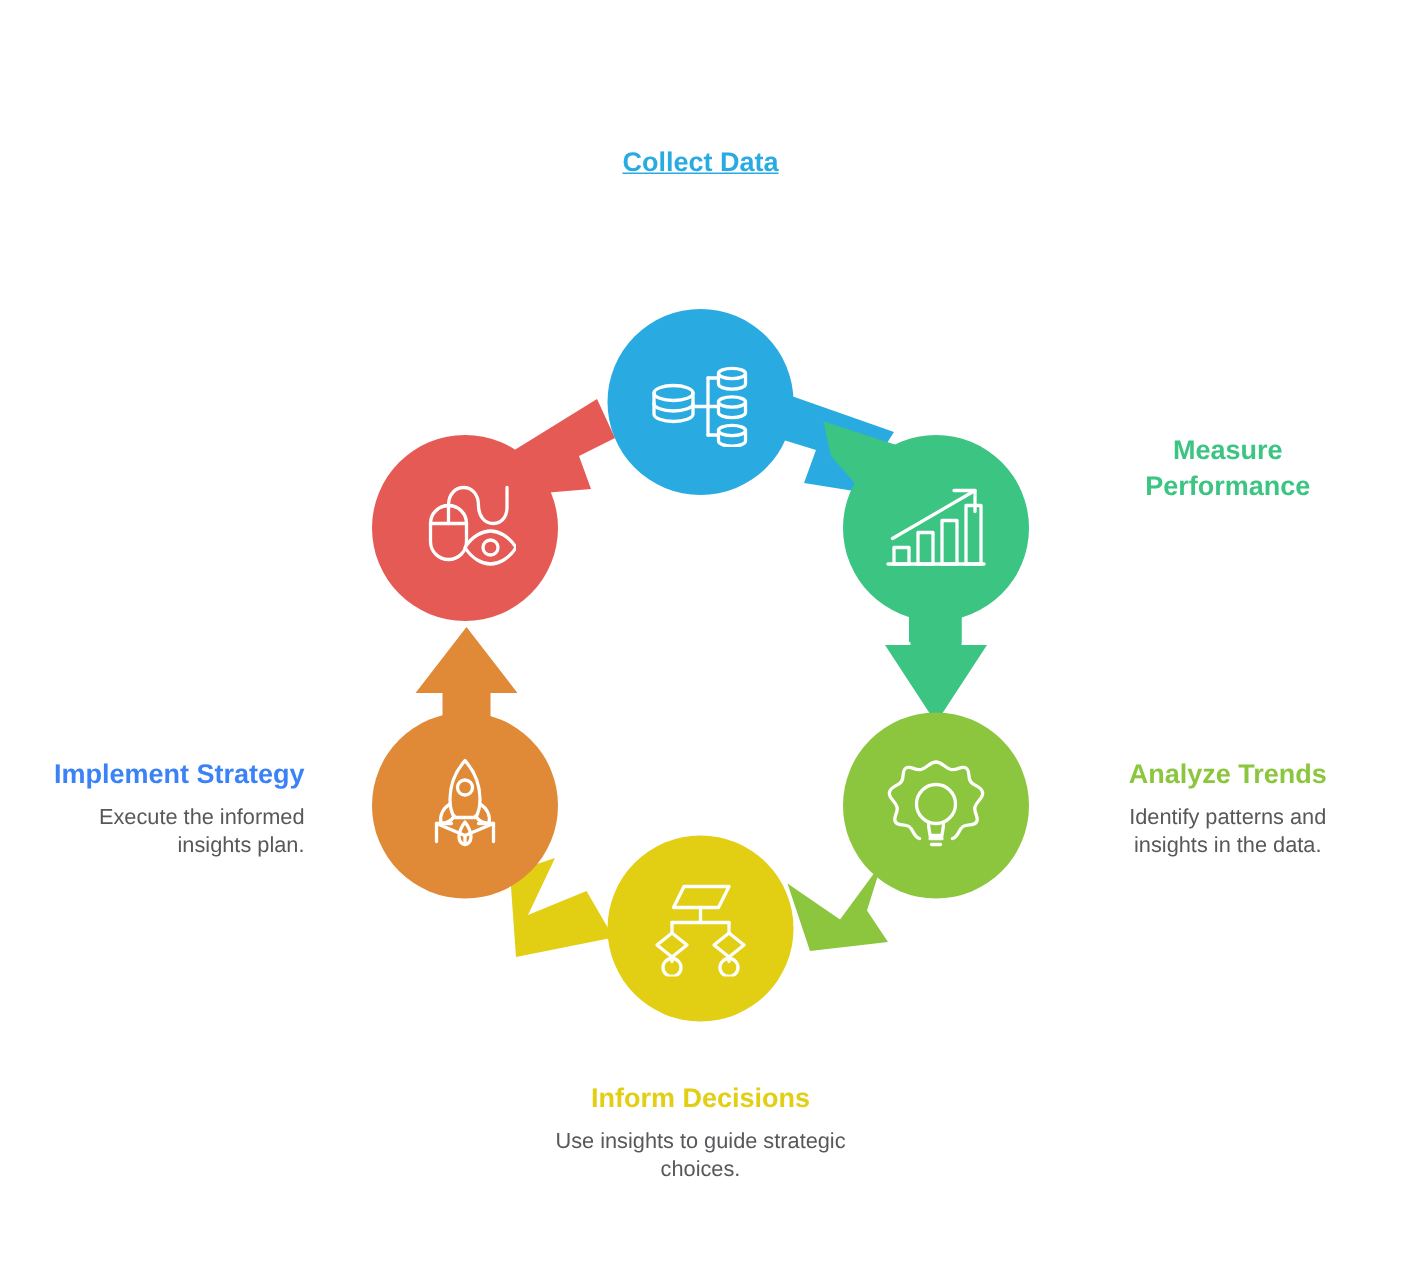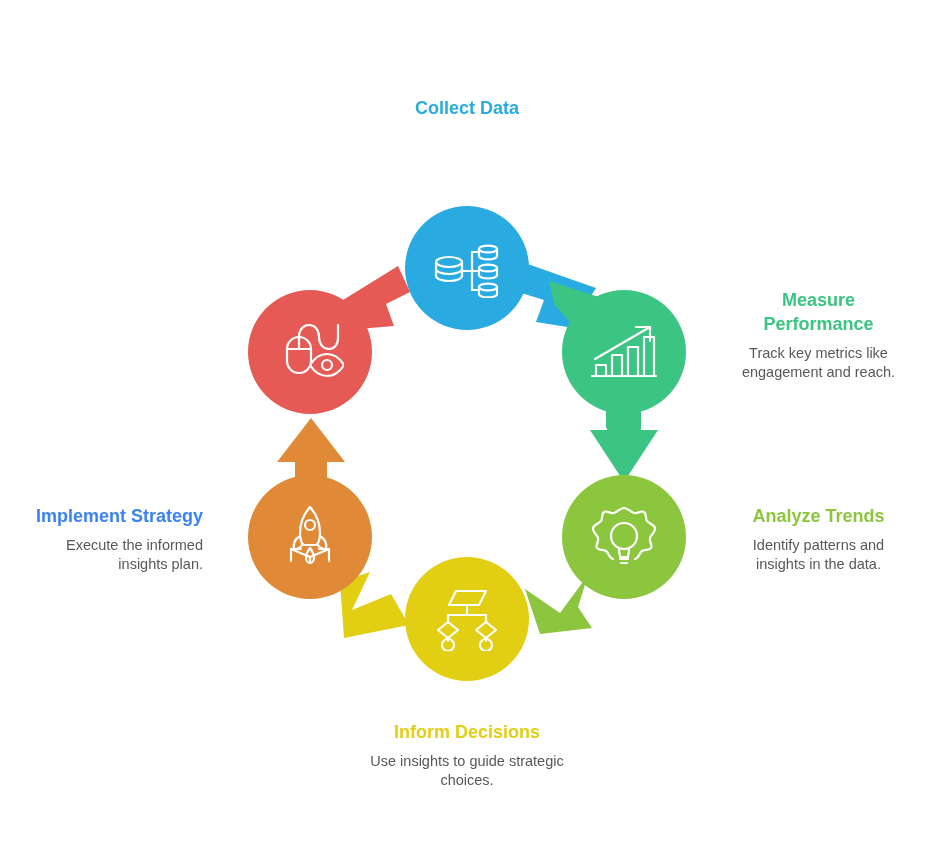--- a/index.html
+++ b/index.html
@@ -170,26 +170,25 @@
         <path d="M11 28 h24"></path>
         <path d="M23 16 v12"></path>
         <path d="M23 16 c0 -8 5 -12 10 -12 c6 0 10 5 10 12 c0 7 4 12 10 12 c5 0 9 -4 9 -11 v-13"></path>
         <path d="M34 44 c5 -8 12 -11 17 -11 c5 0 12 3 17 11 c-5 8 -12 11 -17 11 c-5 0 -12 -3 -17 -11z"></path>
         <circle cx="51" cy="44" r="5"></circle>
       </g>
     </svg>
   </div>
 
   <div class="label align-center" style="left:367px;top:96px;width:200px;">
-    <p class="title" style="color:#29ABE2;">Collect Data</p>
+    <p class="title" style="color:#29ABE2;text-decoration:underline;">Collect Data</p>
   </div>
 
   <div class="label align-left" style="left:731px;top:288px;width:175px;">
     <p class="title" style="color:#3CC483;">Measure Performance</p>
-    <p class="desc">Track key metrics like engagement and reach.</p>
   </div>
 
   <div class="label align-center" style="left:367px;top:720px;width:200px;">
     <p class="title" style="color:#E2CE12;">Inform Decisions</p>
     <p class="desc">Use insights to guide strategic choices.</p>
   </div>
 
   <div class="label align-left" style="left:731px;top:504px;width:175px;">
     <p class="title" style="color:#8CC63E;">Analyze Trends</p>
     <p class="desc">Identify patterns and insights in the data.</p>

